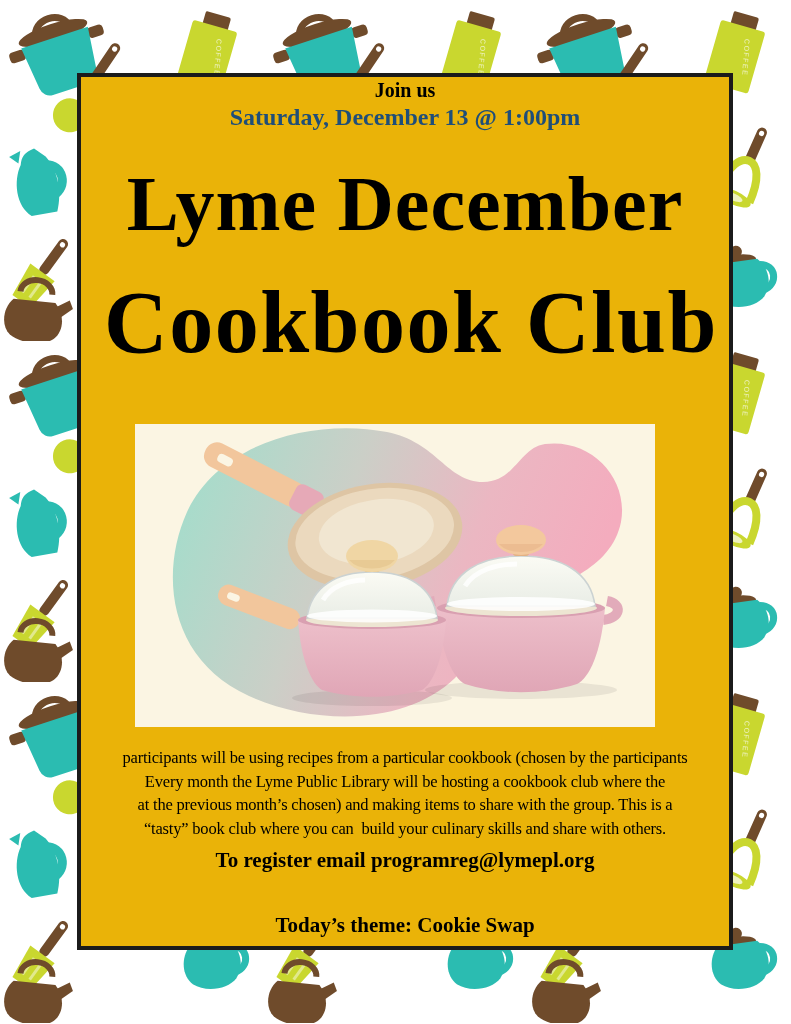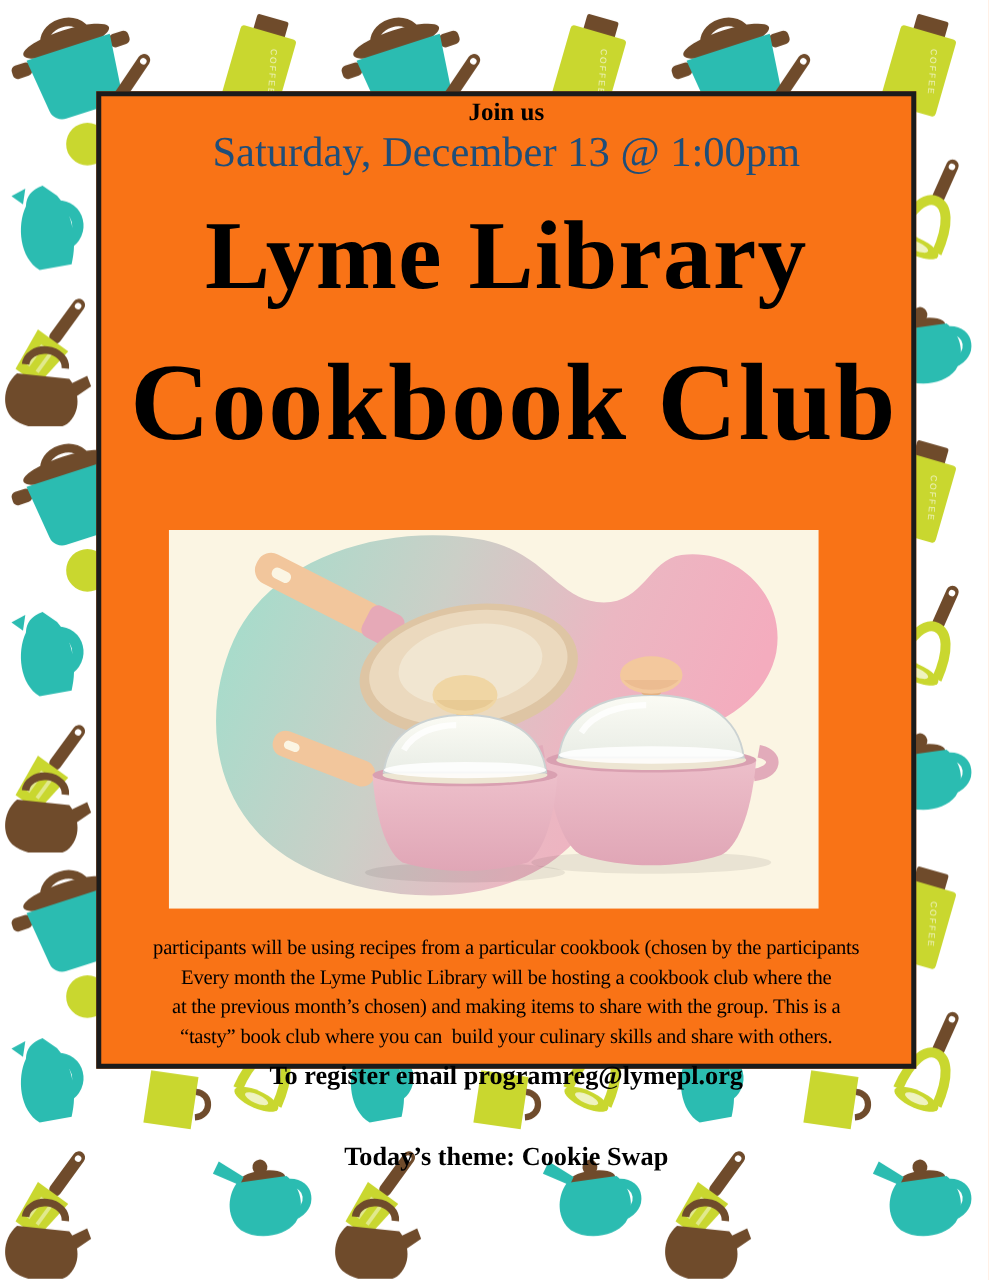--- a/index.html
+++ b/index.html
@@ -3,27 +3,27 @@
 <meta charset="utf-8">
 <style>
   html,body{margin:0;padding:0;}
   body{
     width:791px;height:1024px;position:relative;overflow:hidden;
     background:#ffffff;
     font-family:"Liberation Serif","DejaVu Serif",serif;
   }
   .bg-pattern{position:absolute;left:0;top:0;width:791px;height:1024px;}
   .panel{
-    position:absolute;left:77px;top:73px;width:656px;height:782px;
-    box-sizing:border-box;background:#f97316;border:4px solid #1B1B1B;
+    position:absolute;left:77px;top:73px;width:656px;height:877px;
+    box-sizing:border-box;background:#eab308;border:4px solid #1B1B1B;
     text-align:center;color:#000;
   }
   .panel > div{position:absolute;left:0;right:0;}
   .join{top:2px;font-size:20px;font-weight:bold;}
-  .date{top:27px;font-size:34px;font-weight:normal;color:#1F4E79;}
+  .date{top:27px;font-size:24px;font-weight:bold;color:#1F4E79;}
   .title1{top:88px;font-size:78px;font-weight:bold;line-height:1;letter-spacing:1px;}
   .title2{top:202px;font-size:88px;font-weight:bold;line-height:1;letter-spacing:1.5px;margin-left:12px;}
   .photo-wrap{top:347px;left:54px !important;right:auto !important;width:520px;height:303px;}
   .photo-wrap svg{display:block;}
   .para{top:669px;font-size:16.5px;line-height:23.5px;letter-spacing:-0.2px;}
   .para div{white-space:pre;}
   .register{top:771px;font-size:21px;font-weight:bold;}
   .theme{top:805px;font-size:21px;font-weight:bold;margin-top:31px;}
 </style>
 </head>
@@ -99,21 +99,21 @@
   <rect width="791" height="1024" fill="#ffffff"></rect>
   <rect width="791" height="1024" fill="url(#kpat)"></rect>
 </svg>
 
 <div class="panel">
 
   <div class="join">Join us</div>
 
   <div class="date">Saturday, December 13 @ 1:00pm</div>
 
-  <div class="title1">Lyme Library</div>
+  <div class="title1">Lyme December</div>
   <div class="title2">Cookbook Club</div>
 
   <div class="photo-wrap">
     <svg width="520" height="303" viewBox="0 0 520 303" xmlns="http://www.w3.org/2000/svg">
       <defs>
         <linearGradient id="blobg" x1="0" y1="0" x2="1" y2="0.25">
           <stop offset="0" stop-color="#9EDFCC"></stop>
           <stop offset="0.42" stop-color="#CBCFC7"></stop>
           <stop offset="0.72" stop-color="#EBB7C2"></stop>
           <stop offset="1" stop-color="#F4ACBE"></stop>

